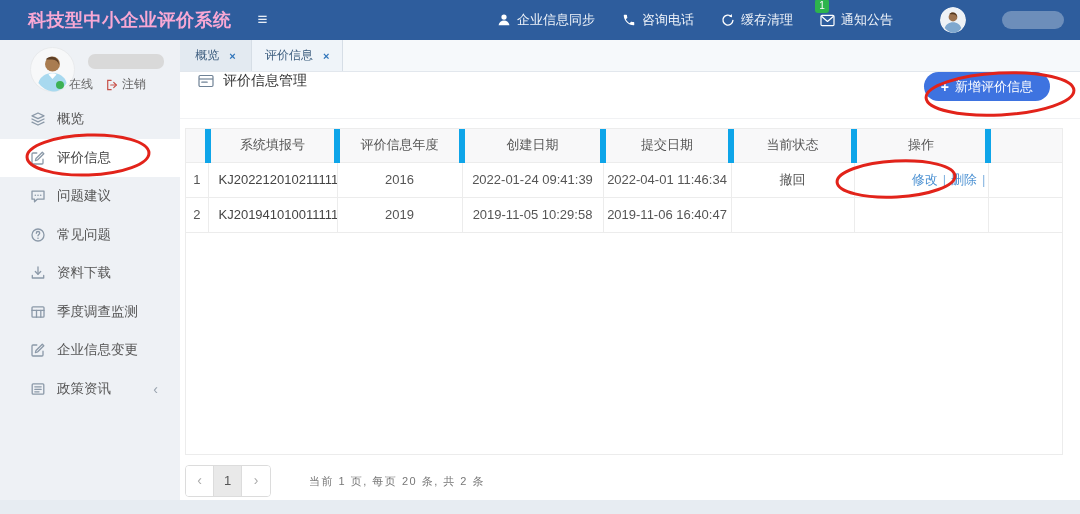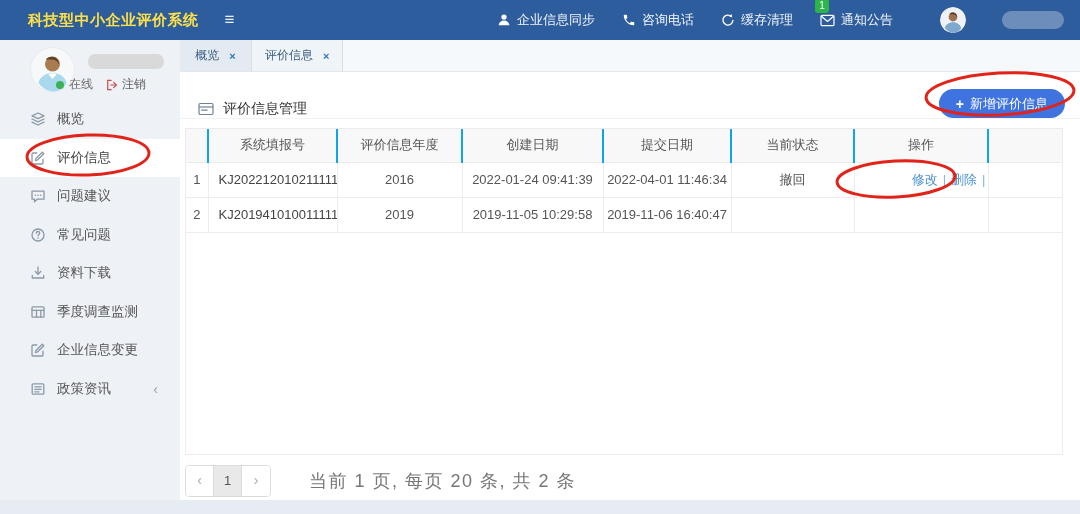--- a/index.html
+++ b/index.html
@@ -2,21 +2,21 @@
 <html><head>
 <meta charset="utf-8">
 <style>
   * { margin:0; padding:0; box-sizing:border-box; }
   html,body { width:1080px; height:514px; }
   body { font-family:"Liberation Sans","DejaVu Sans",sans-serif; background:#eef1f5; }
   .app { position:relative; width:1080px; height:514px; overflow:hidden; background:#eef1f5; }
 
   
   .header { height:40px; background:#2e5d9d; display:flex; align-items:center; padding:0 12px 0 28px; }
-  .header-title { color:#fde047; font-size:15px; font-weight:bold; letter-spacing:.5px; }
+  .header-title { color:#f9a8d4; font-size:18px; font-weight:bold; letter-spacing:.5px; }
   .hamburger { color:#e8eef6; font-size:17px; margin-left:26px; cursor:pointer; }
   .header-nav { margin-left:auto; display:flex; align-items:center; gap:27px; }
   .nav-item { display:flex; align-items:center; gap:6px; color:#f0f4fa; font-size:13px; position:relative; cursor:pointer; }
   .nav-badge { position:absolute; top:-12px; left:-5px; background:#2db44d; color:#fff; font-size:10px; min-width:14px; height:14px; line-height:14px; text-align:center; border-radius:3px; padding:0 2px; }
   .header-avatar { width:26px; height:26px; border-radius:50%; overflow:hidden; margin-left:20px; flex:0 0 auto; }
   .header-name-blur { width:62px; height:18px; border-radius:9px; background:rgba(255,255,255,.30); margin-left:9px; margin-right:4px; }
 
   
   .content-row { display:flex; height:460px; }
   .footer-strip { height:14px; background:#e7ecf2; }
@@ -40,43 +40,43 @@
 
   
   .main { flex:1; display:flex; flex-direction:column; min-width:0; }
   .tabbar { height:32px; background:#f6f9fb; border-bottom:1px solid #e2e7ed; display:flex; }
   .tab { display:flex; align-items:center; justify-content:center; gap:10px; min-width:72px; padding:0 13px; font-size:12px; color:#3b5c7e; border-right:1px solid #d6dee6; cursor:pointer; }
   .tab.inactive { background:#e3eaf1; }
   .tab.active { background:#eff4f9; }
   .tab-close { color:#2f74ba; font-size:11px; font-weight:bold; }
 
   .card { flex:1; background:#fff; position:relative; }
-  .title-row { height:47px; display:flex; align-items:flex-end; padding:0 15px 0 18px; border-bottom:1px solid #f1f2f4; }
+  .title-row { height:47px; display:flex; align-items:flex-start; padding:0 30px 0 18px; border-bottom:1px solid #f1f2f4; }
   .page-title { display:flex; align-items:center; gap:9px; font-size:14px; color:#333; }
   .add-btn { margin-left:auto; height:29px; border:none; border-radius:15px; background:#3e73e0; color:#fff; font-size:13px; display:flex; align-items:center; gap:6px; padding:0 17px; cursor:pointer; font-family:inherit; }
   .add-btn .plus { font-size:14px; font-weight:bold; line-height:1; }
 
   .table-box { margin:9px 17px 0 5px; height:327px; border:1px solid #ececec; overflow:hidden; }
   table { width:100%; border-collapse:collapse; table-layout:fixed; font-size:13px; }
-  th { height:33px; background:#f8f8f9; font-weight:normal; color:#555; border-right:2px solid #0ea5e9; border-bottom:1px solid #ececec; }
+  th { height:33px; background:#f8f8f9; font-weight:normal; color:#555; border-right:6px solid #0ea5e9; border-bottom:1px solid #ececec; }
   th:last-child { border-right:none; }
   td { height:35px; text-align:center; color:#555; border-right:1px solid #ececec; border-bottom:1px solid #ececec; white-space:nowrap; overflow:hidden; }
   td:last-child { border-right:none; }
   td.cell-no { text-align:left; padding-left:10px; color:#444; }
   td.cell-idx { color:#555; }
   .lnk { color:#4a90d2; text-decoration:none; margin:0 3px; cursor:pointer; }
   .pipe { color:#85b4e0; margin:0 2px; }
   td.cell-actions { text-align:right; padding-left:20px; }
 
   .pagination { display:flex; align-items:center; margin:10px 17px 0 5px; }
   .pager { display:flex; border:1px solid #dcdcdc; border-radius:4px; overflow:hidden; background:#fff; }
   .pager-btn { width:28px; height:30px; line-height:29px; text-align:center; font-size:14px; color:#aaa; border-right:1px solid #dcdcdc; cursor:pointer; background:#fff; }
   .pager-btn:last-child { border-right:none; }
   .pager-btn.current { background:#e9e9e9; color:#555; font-size:13px; }
-  .page-info { margin-left:38px; font-size:18px; color:#777; letter-spacing:1.5px; }
+  .page-info { margin-left:38px; font-size:11px; color:#777; letter-spacing:1.5px; }
 
   
   .annot { position:absolute; inset:0; width:1080px; height:514px; pointer-events:none; z-index:50; }
 </style>
 </head>
 <body>
 
 <div class="app">
 
   <div class="header">

